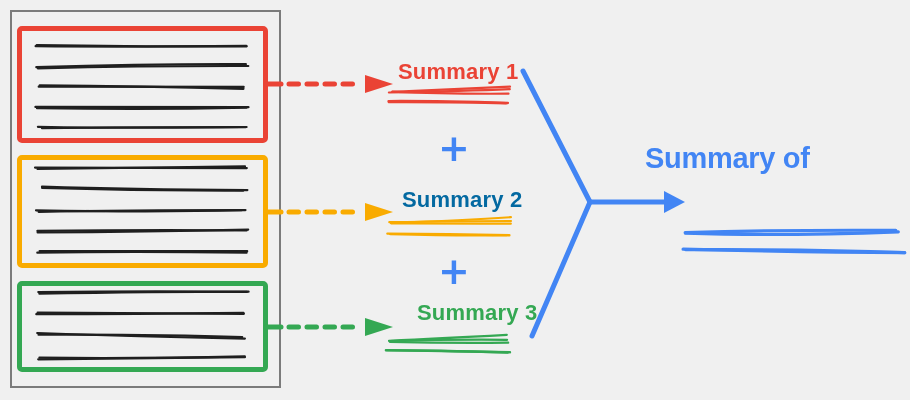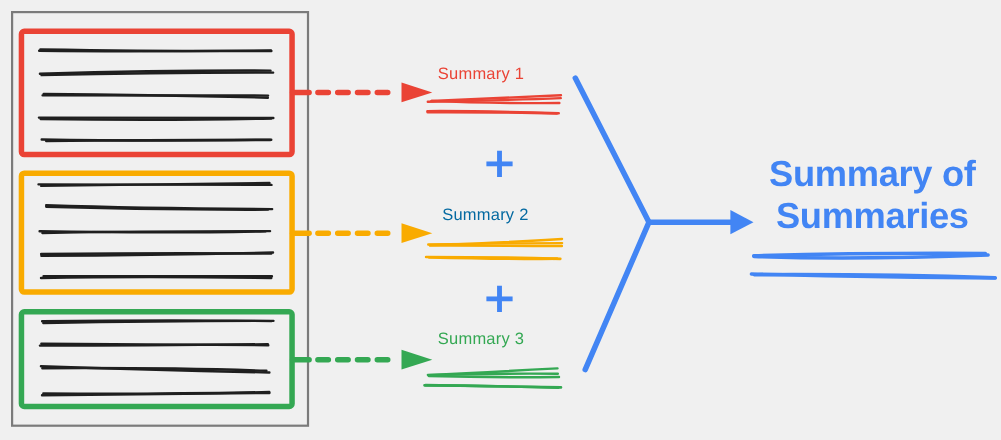--- a/index.html
+++ b/index.html
@@ -12,34 +12,34 @@
   #doc { left:10px; top:10px; width:271px; height:378px; border:2px solid #7B7B7B; }
   .section { position:absolute; left:5px; width:251px; border:5px solid; border-radius:5px; }
   #sec1 { top:14px;  height:117px; }
   #sec2 { top:143px; height:113px; }
   #sec3 { top:269px; height:91px;  }
 
   
   #strokes { left:0; top:0; width:910px; height:400px; pointer-events:none; }
 
   
-  .label { position:absolute; font-size:15px; font-weight:400; letter-spacing:0.2px; white-space:nowrap; }
+  .label { position:absolute; font-size:22px; font-weight:700; letter-spacing:0.2px; white-space:nowrap; }
   #lbl1 { left:398px; top:59px;  }
   #lbl2 { left:402px; top:187px; }
-  #lbl3 { left:398px; top:300px; }
+  #lbl3 { left:417px; top:300px; }
 
   
   .plus { position:absolute; width:44px; height:44px; display:flex; align-items:center; justify-content:center;
           font-family:"DejaVu Sans", sans-serif; font-size:38px; font-weight:700; }
   #plus1 { left:432px; top:126px; }
   #plus2 { left:432px; top:249px; }
 
   
-  #result { left:678px; top:139px; width:230px; text-align:center;
-            font-size:33px; font-weight:700; line-height:38px; letter-spacing:-0.3px; }
+  #result { left:645px; top:139px; width:230px; 
+            font-size:29px; font-weight:700; line-height:38px; letter-spacing:-0.3px; }
 </style>
 </head>
 <body style="background: rgb(240, 240, 240);">
 
 <div id="canvas" style="background: rgb(240, 240, 240);">
 
   <div id="doc" class="abs" style="border-color: rgb(123, 123, 123);">
     <div class="section" id="sec1" style="border-color: rgb(234, 67, 53);"></div>
     <div class="section" id="sec2" style="border-color: rgb(249, 171, 0);"></div>
     <div class="section" id="sec3" style="border-color: rgb(52, 168, 83);"></div>
@@ -132,16 +132,15 @@
 
   <div class="label" id="lbl1" style="color: rgb(234, 67, 53);">Summary 1</div>
   <div class="label" id="lbl2" style="color: #0369a1;">Summary 2</div>
   <div class="label" id="lbl3" style="color: rgb(52, 168, 83);">Summary 3</div>
 
   <div class="plus" id="plus1" style="color: rgb(66, 133, 244);">+</div>
   <div class="plus" id="plus2" style="color: rgb(66, 133, 244);">+</div>
 
   <div id="result" class="abs" style="color: rgb(66, 133, 244);">
     <div>Summary of</div>
-    <div>Summaries</div>
   </div>
 
 </div>
 
 </body></html>

